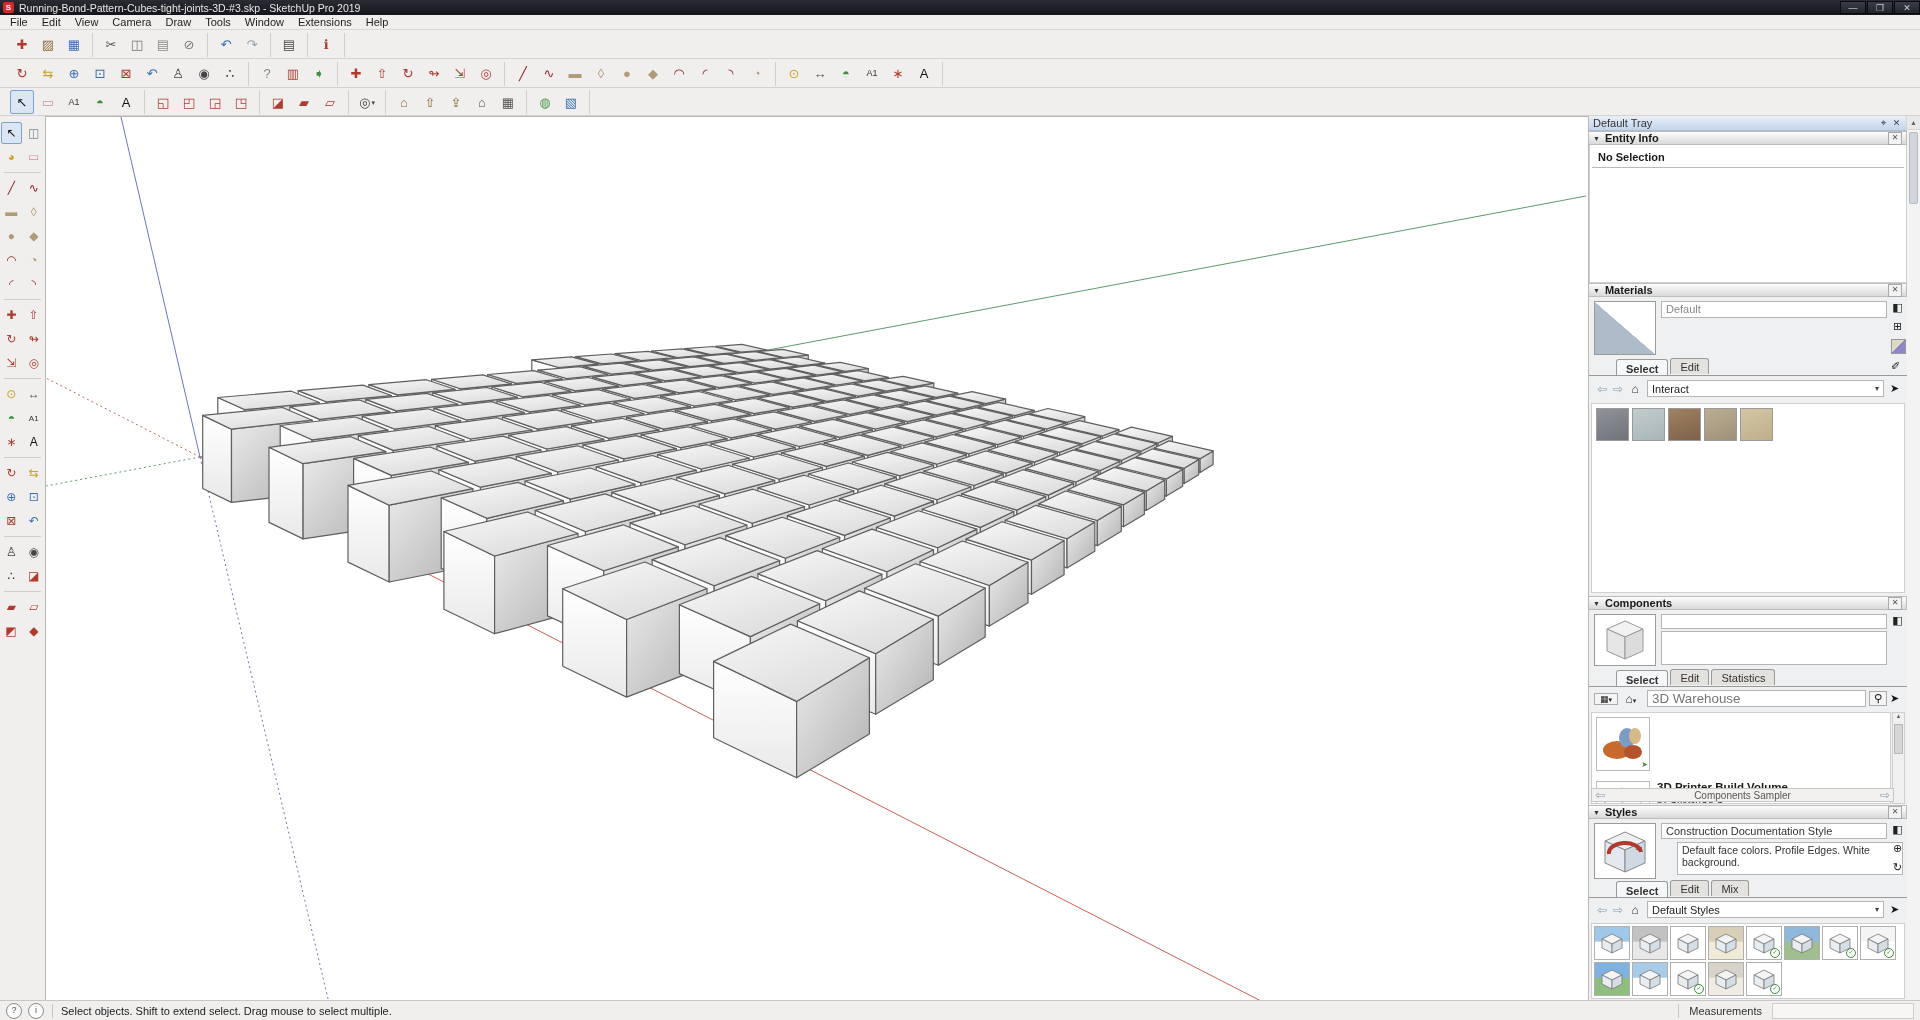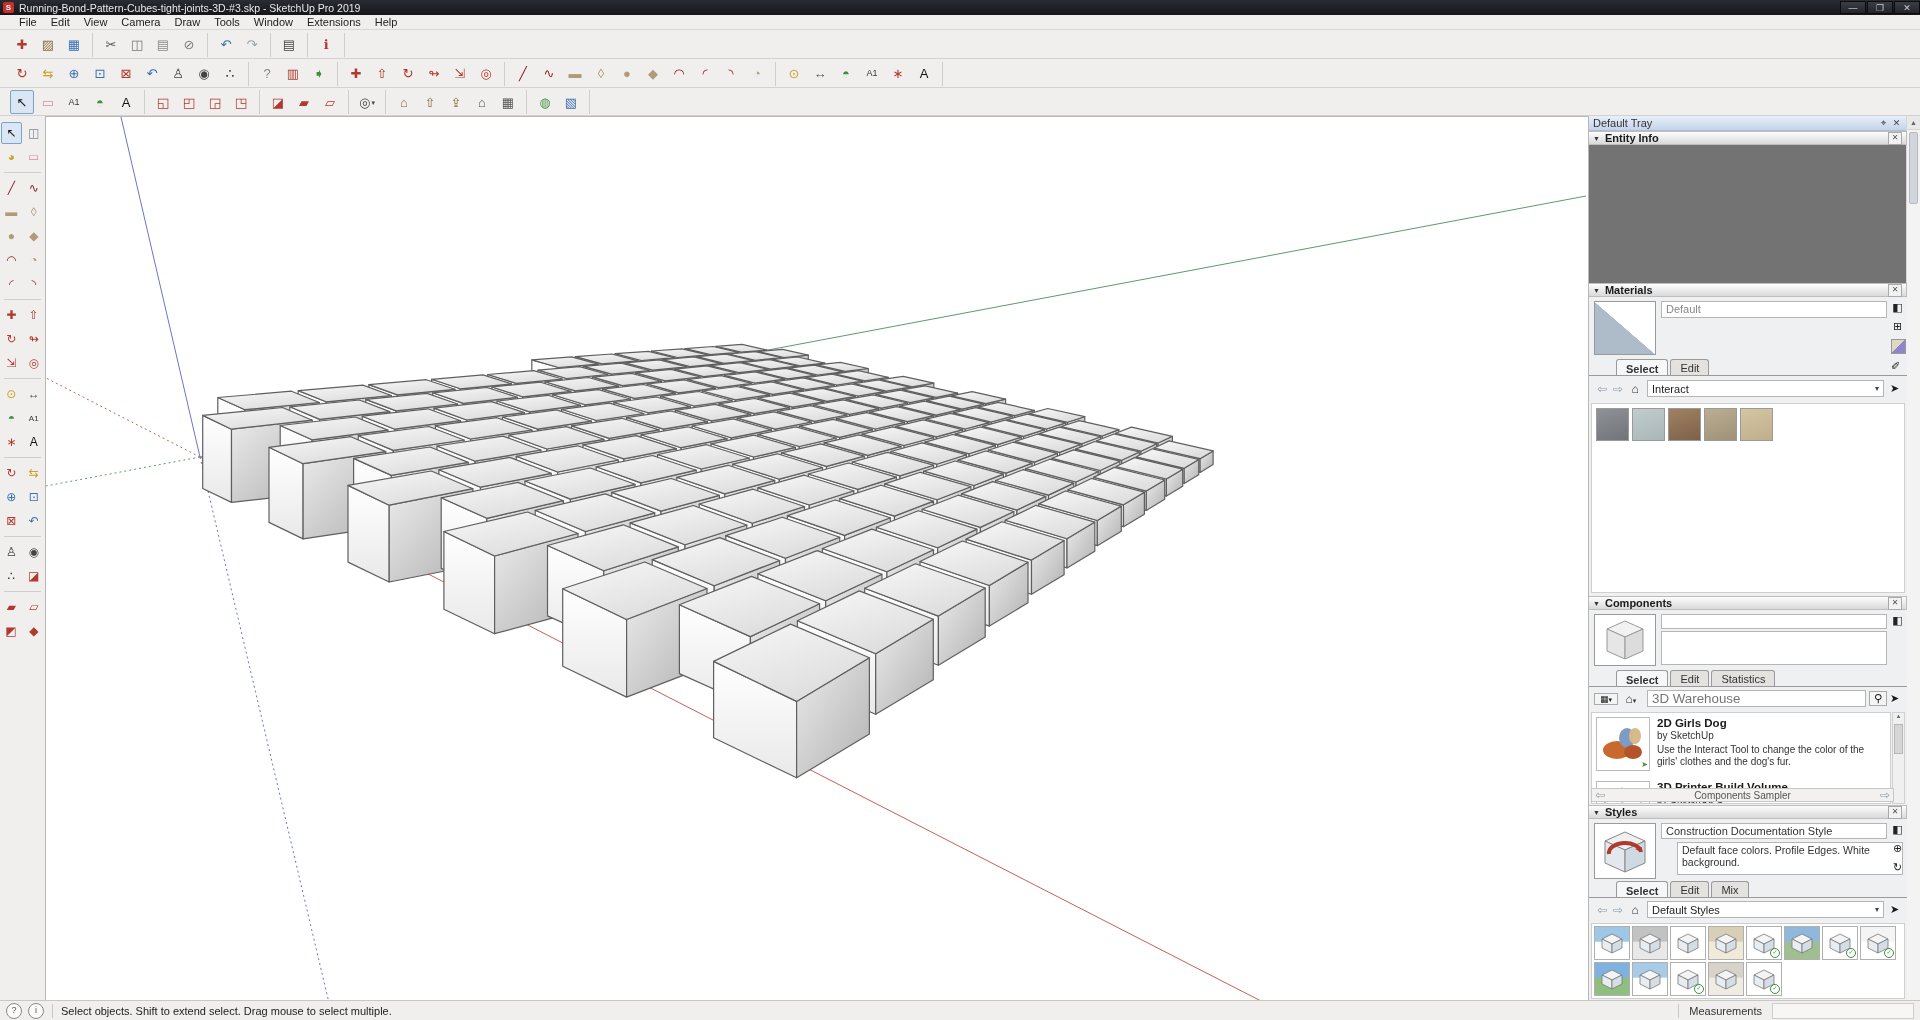--- a/index.html
+++ b/index.html
@@ -8,21 +8,21 @@
   
   #titlebar{position:absolute;left:0;top:0;width:100%;height:15px;background:linear-gradient(#2a2c33,#15161b);
             color:#e8e8e8;display:flex;align-items:center;font-size:10.5px;}
   #titlebar .logo{width:11px;height:11px;margin:0 5px 0 3px;background:#c5302b;border-radius:2px;
             color:#fff;font-size:8px;line-height:11px;text-align:center;font-weight:bold;}
   #win-controls{margin-left:auto;display:flex;}
   #win-controls .wc{width:26px;height:13px;margin-left:1px;text-align:center;line-height:12px;color:#cfcfcf;
             font-size:9px;background:linear-gradient(#3a3d45,#23252b);border:1px solid #0c0c0f;box-sizing:border-box;}
   
   #menubar{position:absolute;left:0;top:15px;width:100%;height:15px;background:#f0efee;border-bottom:1px solid #d9d7d4;
-           display:flex;align-items:center;padding-left:12px;box-sizing:border-box;}
+           display:flex;align-items:center;padding-left:3px;box-sizing:border-box;}
   #menubar .mi{padding:1px 7px;color:#222;}
   
   .tb-row{position:absolute;left:0;width:100%;background:#f0efee;border-bottom:1px solid #d4d2cf;
           display:flex;align-items:center;padding-left:4px;box-sizing:border-box;}
   #tb1{top:31px;height:28px;} #tb2{top:60px;height:28px;} #tb3{top:89px;height:27px;}
   .tb-group{display:flex;align-items:center;padding:0 5px;border-right:1px solid #d0cecb;height:24px;}
   .tbtn{width:22px;height:22px;margin:0 1px;display:flex;align-items:center;justify-content:center;
         border:1px solid transparent;border-radius:2px;font-size:13px;line-height:1;cursor:default;}
   .tbtn.pressed{background:#dbe6f4;border-color:#7da2ce;}
   .tbtn .caret{font-size:7px;color:#444;margin-left:1px;}
@@ -51,21 +51,21 @@
         border:1px solid #bdbdbd;border-left:none;display:flex;align-items:center;box-sizing:border-box;padding:0 4px;}
   .sec-head .tri{font-size:7px;margin-right:5px;color:#333;}
   .sec-head .xbox{margin-left:auto;width:12px;height:11px;border:1px solid #a9a9a9;background:#f2f2f2;
         font-size:8px;line-height:10px;text-align:center;color:#555;}
   .sec-body{position:absolute;left:0;width:318px;background:#eef0f2;}
   .white{background:#ffffff;border:1px solid #cfcfcf;box-sizing:border-box;}
   .preview-box{position:absolute;border:1px solid #9a9a9a;background:#fff;box-sizing:border-box;}
   .field{position:absolute;background:#fff;border:1px solid #b5b5b5;box-sizing:border-box;padding:1px 4px;color:#888;}
   .field.dark{color:#333;}
   .side-ico{position:absolute;width:15px;height:15px;font-size:11px;text-align:center;line-height:15px;color:#222;}
-  .tabs{position:absolute;display:flex;align-items:flex-end;height:17px;padding-left:23px;}
+  .tabs{position:absolute;display:flex;align-items:flex-start;height:17px;padding-left:23px;}
   .tab{padding:2px 9px 1px;border:1px solid #9a9a9a;border-bottom:none;background:#e4e2df;margin-right:2px;
        border-radius:3px 3px 0 0;color:#333;}
   .tab.active{background:#f6f7f8;position:relative;top:1px;padding-top:3px;font-weight:bold;}
   .navrow{position:absolute;display:flex;align-items:center;width:318px;padding:0 5px;box-sizing:border-box;}
   .nav-arr{width:16px;text-align:center;color:#8a9aae;font-size:12px;}
   .nav-home{width:18px;text-align:center;font-size:12px;color:#333;}
   .nav-dd{flex:1;height:17px;border:1px solid #b5b5b5;background:#fff;display:flex;align-items:center;
           padding:0 4px;box-sizing:border-box;margin:0 3px;}
   .nav-dd .ddcaret{margin-left:auto;font-size:8px;color:#444;}
   .nav-detail{width:15px;text-align:center;font-size:11px;}
@@ -1013,20 +1013,24 @@
     <div id="tray-scroll">
       <div class="sarr">▲</div>
       <div class="sthumb"></div>
     </div>
 
     <div class="sec-head" style="top:15px;">
       <span class="tri">▼</span>
       <span style="font-weight:bold;">Entity Info</span>
       <span class="xbox">✕</span>
     </div>
+    <div class="sec-body white" style="top:29px;height:138px;border-top:none;">
+      <div style="padding:6px 8px 4px;font-weight:bold;">No Selection</div>
+      <div style="height:1px;background:#bbb;margin:0 2px;"></div>
+    </div>
 
     <div class="sec-head" style="top:167px;">
       <span class="tri">▼</span>
       <span style="font-weight:bold;">Materials</span>
       <span class="xbox">✕</span>
     </div>
     <div class="sec-body" style="top:181px;height:299px;">
       <div class="preview-box" style="left:5px;top:4px;width:62px;height:54px;">
         <div id="mat-prev-tri" style="width: 100%; height: 100%; background: linear-gradient(to right top, rgb(174, 188, 201) 49.5%, rgb(255, 255, 255) 50%);"></div>
       </div>
@@ -1091,25 +1095,20 @@
         <span class="nav-detail">➤</span>
       </div>
       <div class="white" style="position:absolute;left:2px;top:102px;width:300px;height:92px;overflow:hidden;" id="comp-list">
           <div class="comp-item">
             <div class="comp-thumb"><svg width="50" height="50">
                 <ellipse cx="20" cy="32" rx="14" ry="9" fill="#c86a2e"></ellipse>
                 <ellipse cx="30" cy="20" rx="8" ry="10" fill="#7d9cc4"></ellipse>
                 <ellipse cx="38" cy="18" rx="6" ry="8" fill="#d8b98a"></ellipse>
                 <ellipse cx="36" cy="34" rx="9" ry="7" fill="#b5542a"></ellipse>
               </svg><span style="position: absolute; right: 1px; bottom: 1px; color: rgb(63, 143, 63); font-size: 8px;">➤</span></div>
-            <div class="comp-meta">
-              <div class="comp-title">2D Girls Dog</div>
-              <div class="comp-author">by SketchUp</div>
-              <div class="comp-desc">Use the Interact Tool to change the color of the girls' clothes and the dog's fur.</div>
-            </div>
           </div>
           <div class="comp-item">
             <div class="comp-thumb"><svg width="50" height="50">
                 <path d="M8 34 L25 24 L44 30 L44 12 L25 6 L8 14 Z M8 14 L8 34 M25 6 L25 24 M44 12 L26 20" fill="none" stroke="#aaa" stroke-width="1"></path>
               </svg></div>
             <div class="comp-meta">
               <div class="comp-title">3D Printer Build Volume</div>
               <div class="comp-author">by SketchUp S</div>
             </div>
           </div>

